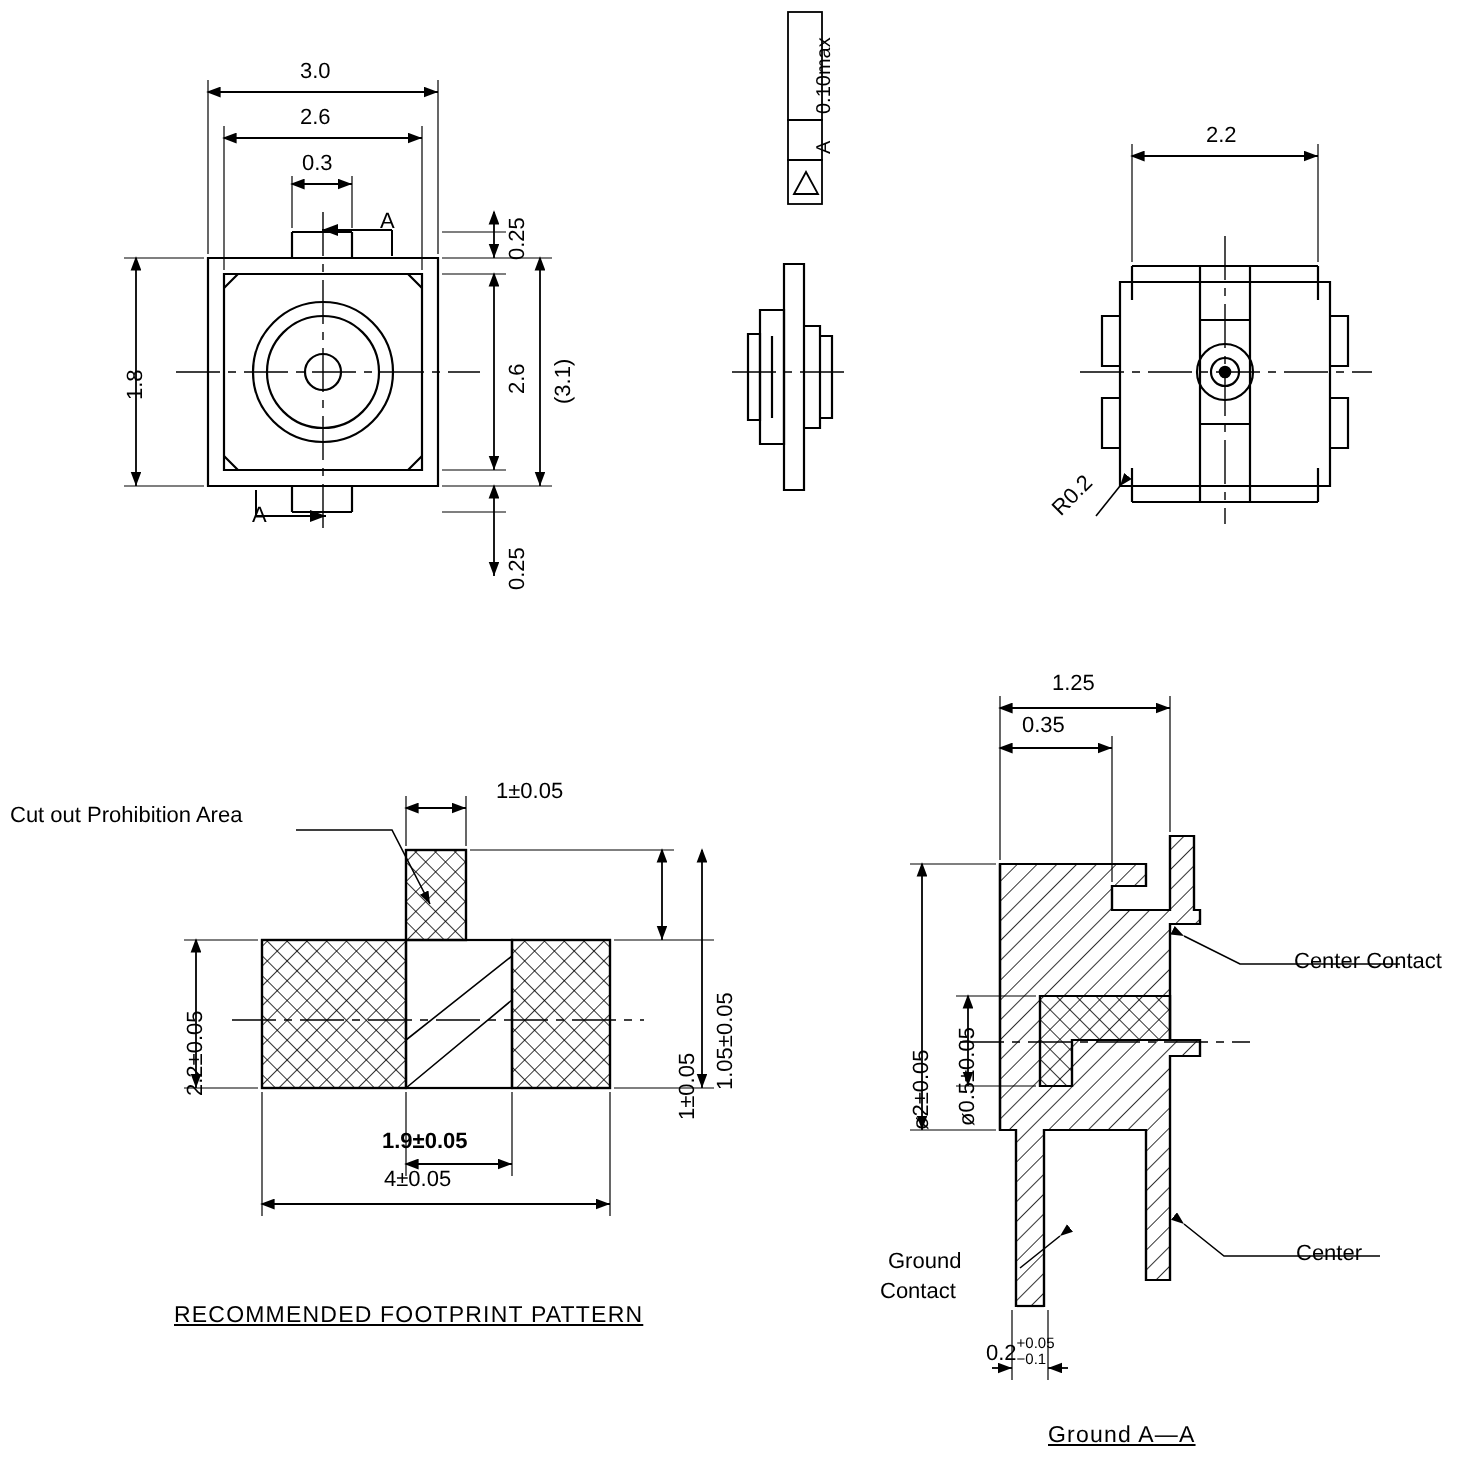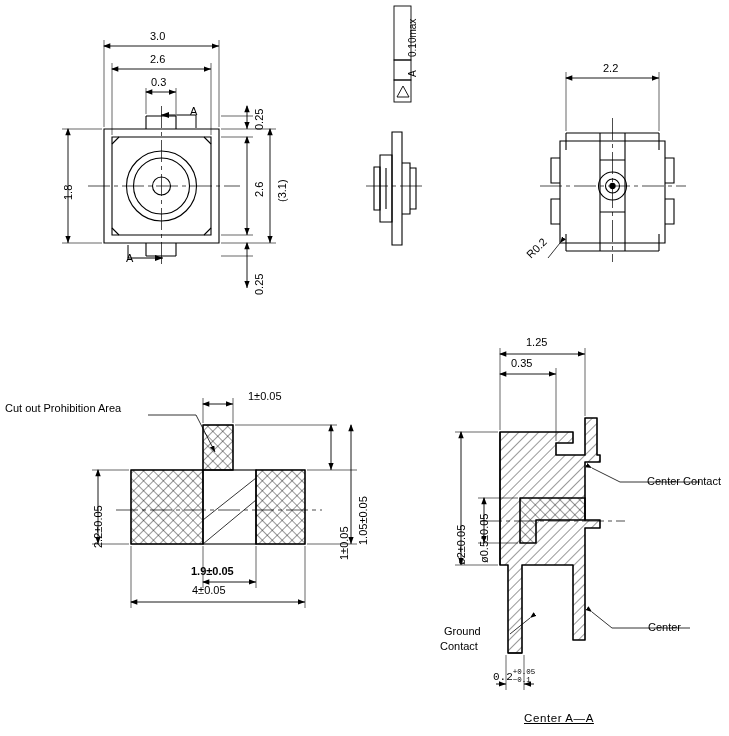--- a/index.html
+++ b/index.html
@@ -233,27 +233,28 @@
 <div class="lbl" style="left:603px;top:62px;">2.2</div>
 <div class="lbl rot" style="left:524px;top:252px;transform:rotate(-45deg);">R0.2</div>
 
 <div class="lbl" style="left:5px;top:402px;text-align:center;">Cut out Prohibition Area</div>
 <div class="lbl" style="left:248px;top:390px;">1±0.05</div>
 <div class="lbl rot" style="left:92px;top:548px;transform:rotate(-90deg);">2.2±0.05</div>
 <div class="lbl" style="left:191px;top:565px;font-weight:bold;">1.9±0.05</div>
 <div class="lbl" style="left:192px;top:584px;">4±0.05</div>
 <div class="lbl rot" style="left:338px;top:560px;transform:rotate(-90deg);">1±0.05</div>
 <div class="lbl rot" style="left:357px;top:545px;transform:rotate(-90deg);">1.05±0.05</div>
+<div class="cap" style="left:87px;top:652px;">RECOMMENDED FOOTPRINT PATTERN</div>
 
 <div class="lbl" style="left:526px;top:336px;">1.25</div>
 <div class="lbl" style="left:511px;top:357px;">0.35</div>
 <div class="lbl rot" style="left:455px;top:565px;transform:rotate(-90deg);">ø2±0.05</div>
 <div class="lbl rot" style="left:478px;top:563px;transform:rotate(-90deg);">ø0.5±0.05</div>
 <div class="lbl" style="left:634px;top:475px;margin-left:13px;">Center Contact</div>
 <div class="lbl" style="left:648px;top:621px;">Center</div>
 <div class="lbl" style="left:428px;top:625px;margin-left:16px;">Ground</div>
 <div class="lbl" style="left:440px;top:640px;text-align:right;">Contact</div>
-<div class="lbl" style="left:493px;top:668px;font-family:Liberation Mono, monospace;">
+<div class="lbl" style="left:493px;top:668px;">
   <span>0.2</span><span class="frac"><span>+0.05</span><br><span>−0.1</span></span>
 </div>
-<div class="cap" style="left:524px;top:712px;">Center A—A</div>
+<div class="cap" style="left:524px;top:712px;">Ground A—A</div>
 
 </div>
 
 </body></html>

